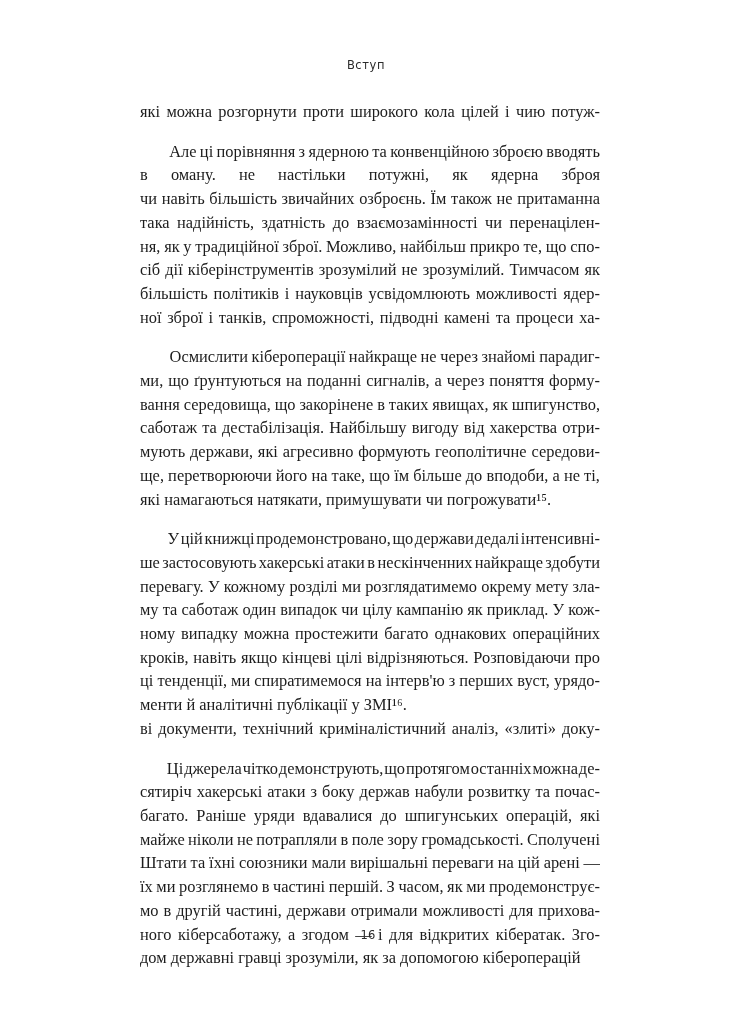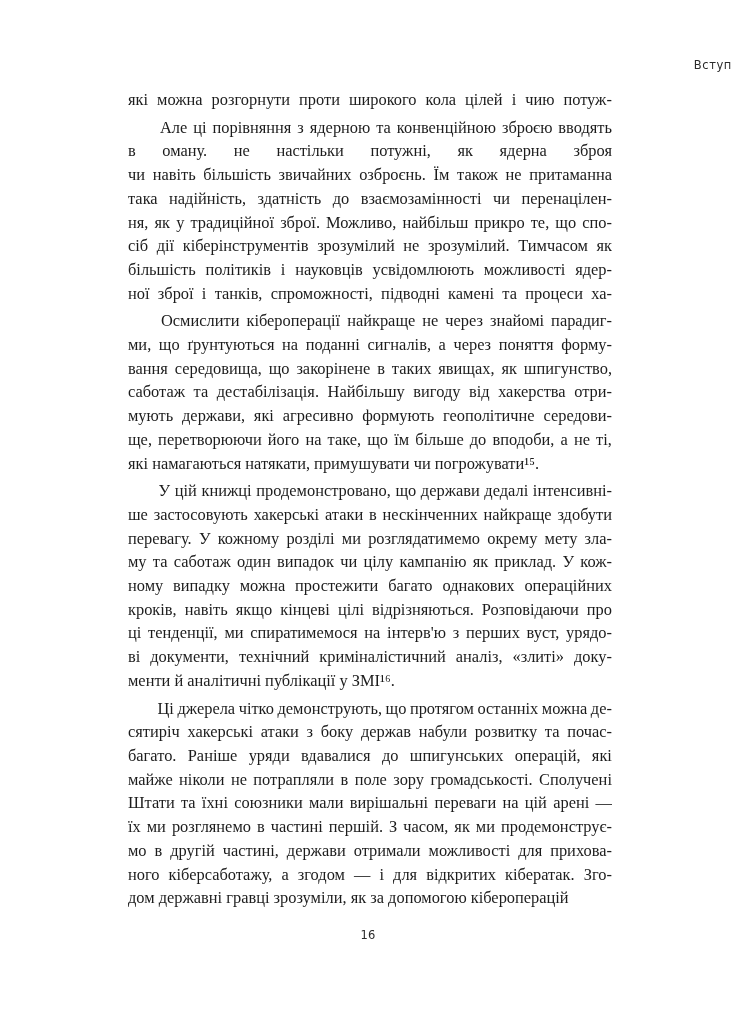--- a/index.html
+++ b/index.html
@@ -23,36 +23,36 @@
     width: 736px;
     height: 1024px;
     background: #ffffff;
   }
 
   .running-head {
     position: absolute;
     left: 0;
     top: 58px;
     width: 732px;
-    text-align: right;
+    text-align: center;
     font-family: "DejaVu Sans", "Liberation Sans", sans-serif;
     font-size: 11.5px;
     letter-spacing: 0.6px;
     color: #2b2b2b;
   }
 
   .text-block {
     position: absolute;
     left: 124px;
     top: 84px;
     width: 492px;
   }
 
   .para {
-    margin: 4px;
+    margin: 16px;
     text-align: justify;
     text-justify: inter-word;
     font-size: 16.4px;
     line-height: 23.7px;
     color: #1c1c1c;
     -webkit-font-smoothing: antialiased;
   }
 
   .para + .para {
     text-indent: 0;
@@ -344,30 +344,30 @@
           <span>тенденції,</span>
           <span>ми</span>
           <span>спиратимемося</span>
           <span>на</span>
           <span>інтерв'ю</span>
           <span>з</span>
           <span>перших</span>
           <span>вуст,</span>
           <span>урядо-</span>
         </span>
+      <span class="ln">менти й аналітичні публікації у ЗМІ¹⁶.</span>
       <span class="ln just">
           <span>ві</span>
           <span>документи,</span>
           <span>технічний</span>
           <span>криміналістичний</span>
           <span>аналіз,</span>
           <span>«злиті»</span>
           <span>доку-</span>
         </span>
-      <span class="ln">менти й аналітичні публікації у ЗМІ¹⁶.</span>
     </p>
 
     <p class="para">
       <span class="ln just">
           <span class="indent"></span>
           <span>Ці</span>
           <span>джерела</span>
           <span>чітко</span>
           <span>демонструють,</span>
           <span>що</span>

